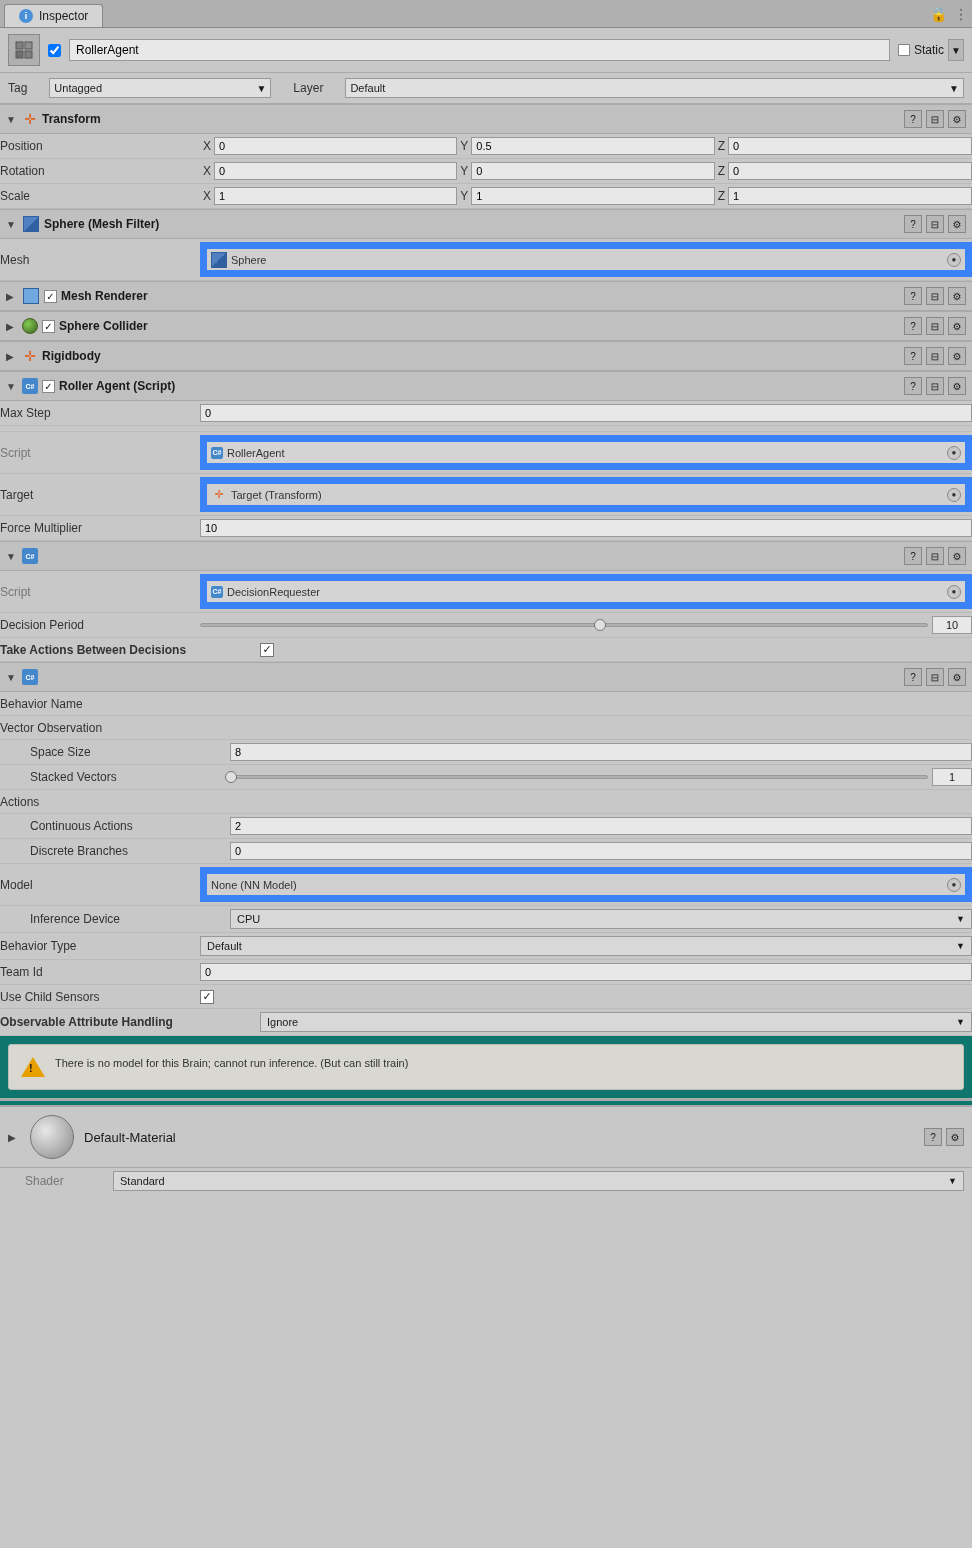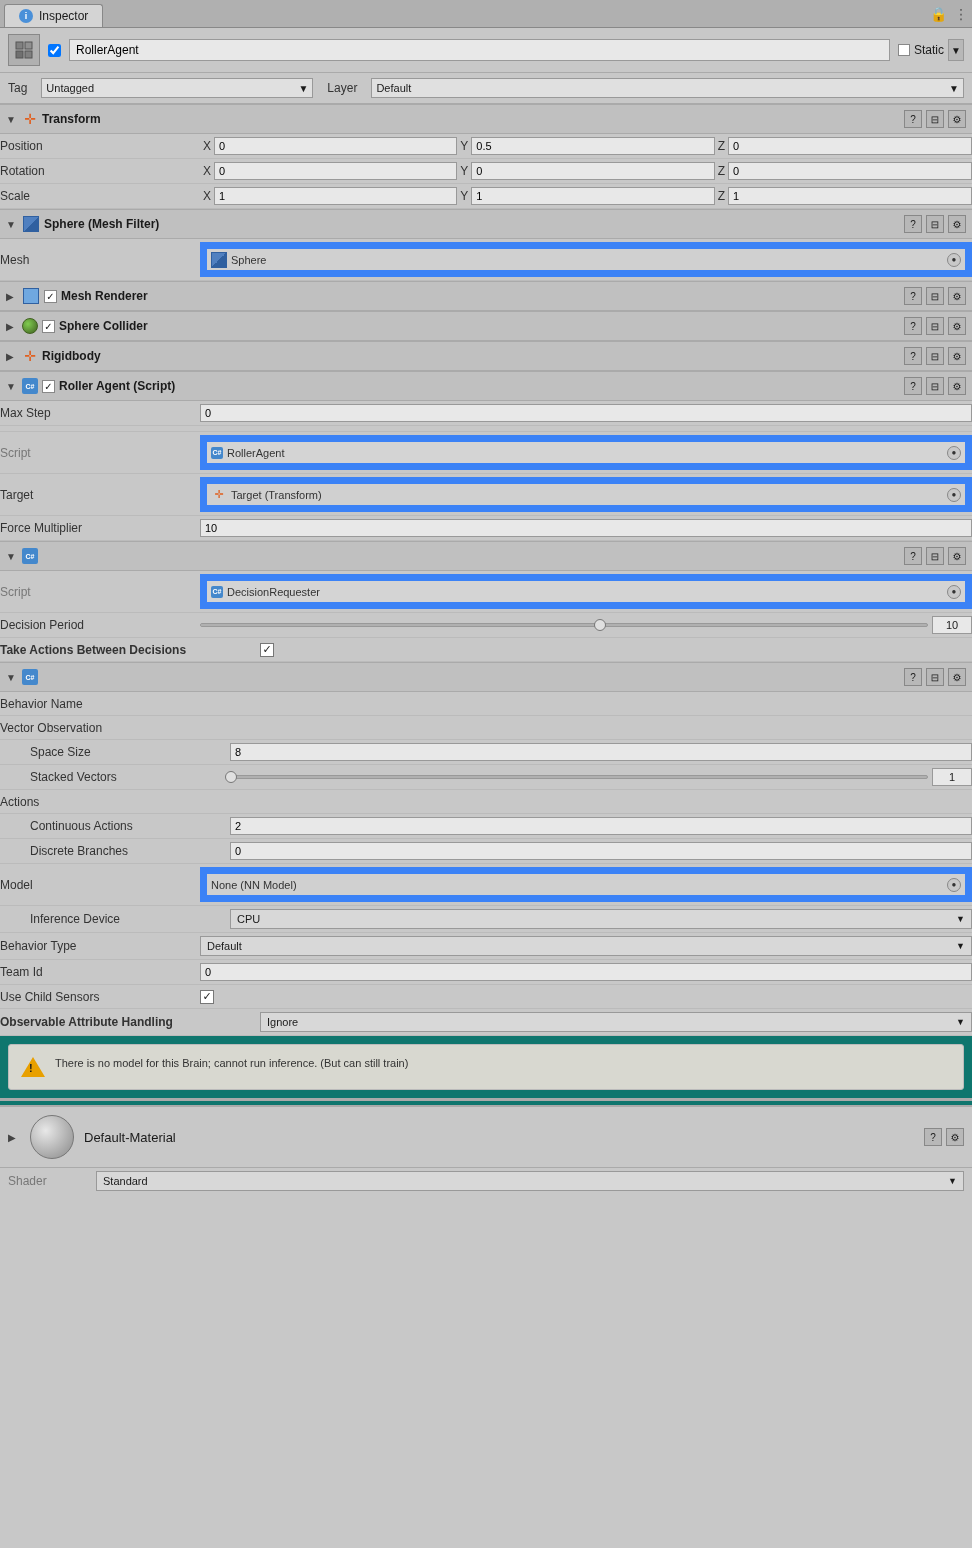--- a/index.html
+++ b/index.html
@@ -104,41 +104,41 @@
       border: 1px solid #999;
       display: flex; align-items: center; justify-content: center;
       font-size: 10px;
       cursor: pointer;
     }
 
     
     .tag-layer-row {
       display: flex;
       align-items: center;
-      gap: 14px;
+      gap: 22px;
       padding: 5px 8px;
       background: #c8c8c8;
       border-bottom: 1px solid #aaa;
     }
     .tag-label, .layer-label {
       font-size: 12px;
       color: #333;
     }
     .tag-select, .layer-select {
       height: 20px;
       background: #e0e0e0;
       border: 1px solid #999;
       font-size: 11px;
       display: flex;
       align-items: center;
       justify-content: space-between;
       padding: 0 4px;
       cursor: pointer;
     }
-    .tag-select { width: 272px; }
+    .tag-select { width: 222px; }
     .layer-select { flex: 1; }
 
     
     .section-header {
       display: flex;
       align-items: center;
       background: #c0c0c0;
       border-top: 1px solid #aaa;
       border-bottom: 1px solid #aaa;
       padding: 5px 6px;
@@ -412,20 +412,21 @@
     .material-row {
       display: flex;
       align-items: center;
       padding: 3px 8px;
       gap: 8px;
     }
     .material-label {
       width: 80px;
       font-size: 12px;
       color: #666;
+      margin-left: 17px;
     }
     .material-dropdown {
       flex: 1;
       height: 20px;
       background: #d8d8d8;
       border: 1px solid #999;
       display: flex;
       align-items: center;
       padding: 0 6px;
       font-size: 11px;

